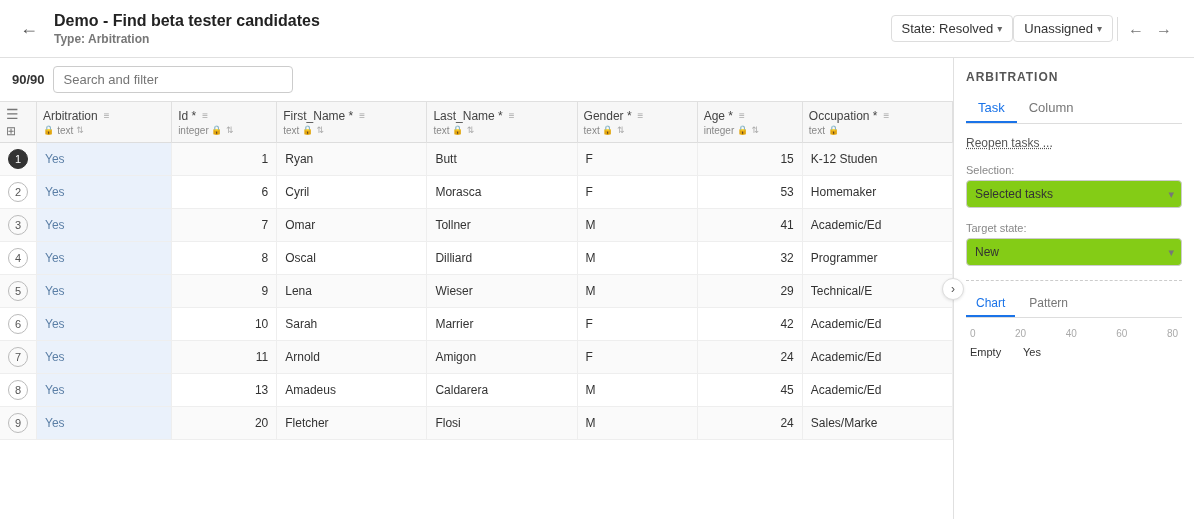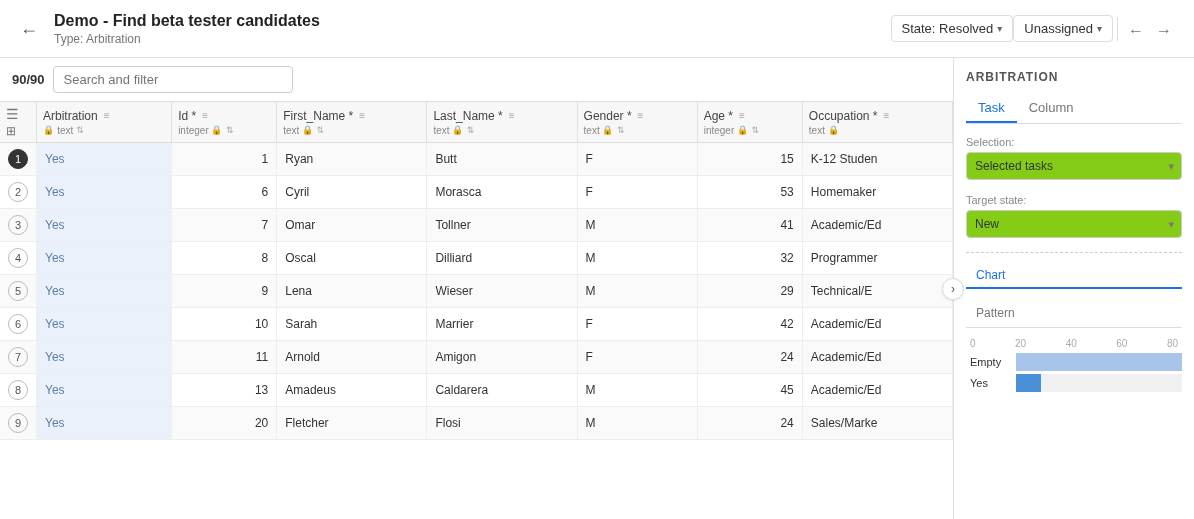--- a/index.html
+++ b/index.html
@@ -5,21 +5,21 @@
     * { box-sizing: border-box; margin: 0; padding: 0; }
     body { font-family: -apple-system, BlinkMacSystemFont, 'Segoe UI', sans-serif; font-size: 13px; background: #f5f5f5; color: #333; overflow: hidden; }
 
     .app-container { display: flex; flex-direction: column; height: 519px; width: 1194px; background: #fff; }
 
     
     .header { display: flex; align-items: center; padding: 8px 16px; background: #fff; border-bottom: 1px solid #e0e0e0; height: 58px; }
     .header-back { background: none; border: none; cursor: pointer; font-size: 18px; color: #555; margin-right: 12px; padding: 4px; }
     .header-title-block { flex: 1; }
     .header-title { font-size: 16px; font-weight: 600; color: #222; }
-    .header-subtitle { font-size: 12px; color: #777; margin-top: 2px; }
+    .header-subtitle { font-size: 12px; color: #777; margin-top: 2px; font-weight: bold; }
     .header-right { display: flex; align-items: center; }
     .state-btn { display: flex; align-items: center; gap: 4px; background: none; border: 1px solid #ddd; border-radius: 4px; padding: 5px 10px; cursor: pointer; font-size: 13px; color: #333; }
     .state-btn .chevron { font-size: 10px; color: #666; }
     .nav-arrow { background: none; border: none; cursor: pointer; font-size: 16px; color: #777; padding: 4px 6px; }
     .nav-sep { width: 1px; height: 24px; background: #ddd; margin: 0 4px; }
 
     
     .main { display: flex; flex: 1; overflow: hidden; }
 
     
@@ -65,27 +65,27 @@
     .reopen-link { font-size: 12px; color: #555; cursor: pointer; margin-bottom: 14px; text-decoration: underline; text-decoration-style: dotted; }
 
     .field-label { font-size: 11px; color: #888; margin-bottom: 4px; font-weight: 400; }
     .select-field { width: 100%; padding: 6px 8px; border: 1px solid #ccc; border-radius: 4px; font-size: 12px; background: #84cc16; appearance: none; cursor: pointer; color: #333; }
     .select-wrapper { position: relative; margin-bottom: 14px; }
     .select-wrapper::after { content: '▾'; position: absolute; right: 8px; top: 50%; transform: translateY(-50%); color: #777; pointer-events: none; font-size: 11px; }
 
     .expand-toggle { position: absolute; left: -12px; top: 50%; transform: translateY(-50%); background: #fff; border: 1px solid #ddd; border-radius: 50%; width: 22px; height: 22px; display: flex; align-items: center; justify-content: center; cursor: pointer; font-size: 12px; color: #555; box-shadow: 0 1px 3px rgba(0,0,0,0.1); }
 
     
-    .chart-tabs { display: flex; gap: 12px; border-bottom: 1px solid #ddd; margin-bottom: 10px; flex-direction: column; }
+    .chart-tabs { display: flex; gap: 4px; border-bottom: 1px solid #ddd; margin-bottom: 10px; }
     .chart-tab { padding: 5px 10px; font-size: 12px; cursor: pointer; color: #777; border-bottom: 2px solid transparent; }
     .chart-tab.active { color: #1a73e8; border-bottom-color: #1a73e8; }
 
     .chart-area { position: relative; }
     .chart-x-labels { display: flex; justify-content: space-between; font-size: 10px; color: #aaa; margin-bottom: 4px; padding: 0 4px; }
-    .chart-bar-container { display: flex; flex-direction: column; gap: 3px; }
+    .chart-bar-container { display: flex; flex-direction: row; gap: 3px; }
     .chart-row { display: flex; align-items: center; }
     .chart-bar-bg { flex: 1; height: 18px; background: #f0f0f0; position: relative; overflow: hidden; }
     .chart-bar-fill { height: 100%; }
     .bar-label { font-size: 11px; color: #333; padding: 2px 4px; }
     .bar-empty { background: #a8c4e8; }
     .bar-yes { background: #4a90d9; }
 
     .dashed-divider { border: none; border-top: 1px dashed #ccc; margin: 10px 0; }
   </style>
 </head>
@@ -345,20 +345,21 @@
     <div class="right-panel">
       <div class="expand-toggle">›</div>
       <div class="right-panel-inner">
         <div class="panel-title">ARBITRATION</div>
 
         <div class="panel-tabs">
           <div class="panel-tab active">Task</div>
           <div class="panel-tab">Column</div>
         </div>
 
+        <div class="reopen-link">Reopen tasks ...</div>
 
         <div class="field-label">Selection:</div>
         <div class="select-wrapper">
           <select class="select-field">
             <option>Selected tasks</option>
             <option>All tasks</option>
             <option>Filtered tasks</option>
           </select>
         </div>
 

